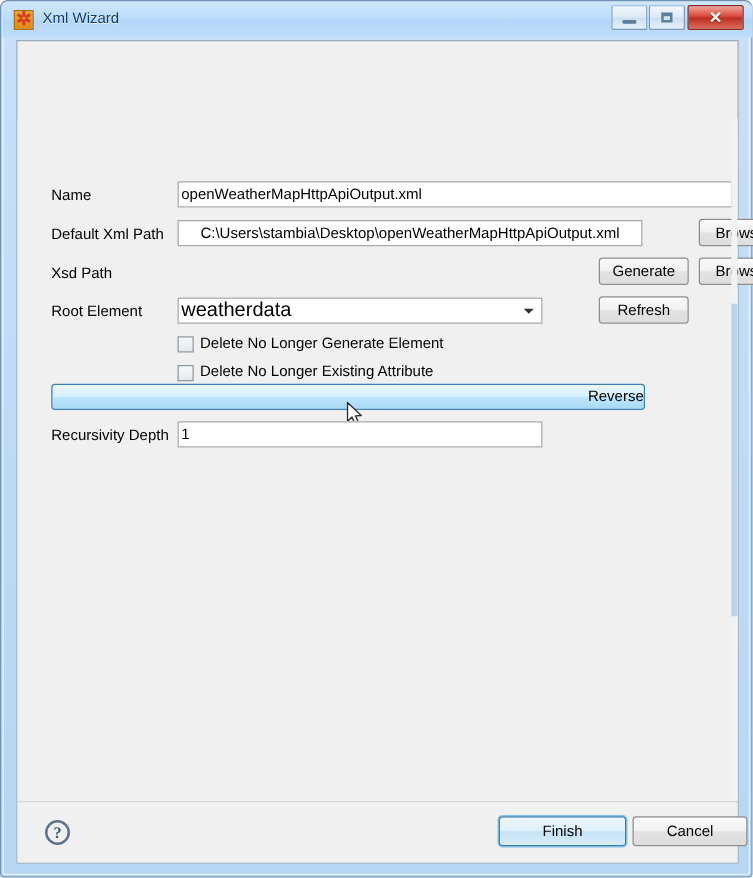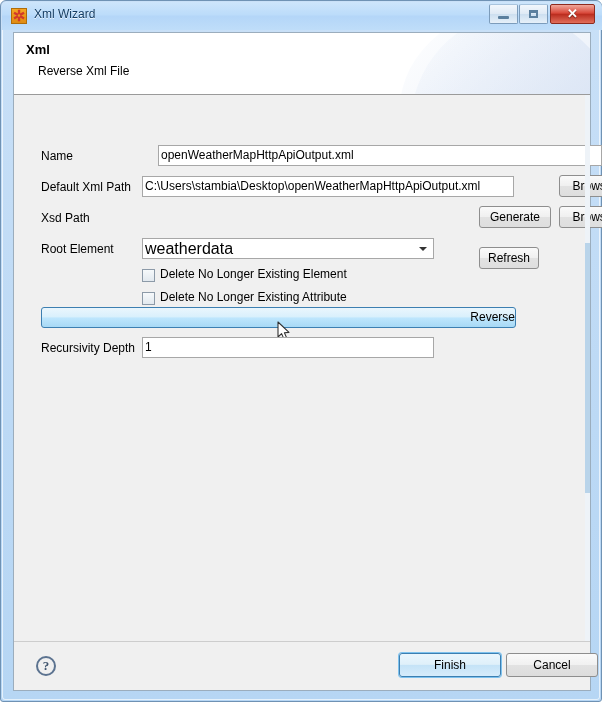--- a/index.html
+++ b/index.html
@@ -383,47 +383,41 @@
     <div class="winbtn" id="btn-max">
       <div class="sq"></div>
     </div>
     <div class="winbtn" id="btn-close">
       <div class="x">✕</div>
     </div>
   </div>
 
   <div id="client">
 
-    <div id="header">
-      <div id="header-swoosh1"></div>
-      <div id="header-swoosh2"></div>
-      <div id="header-title">Xml</div>
-      <div id="header-subtitle">Reverse Xml File</div>
-    </div>
 
     <div id="form-area">
 
       <div class="row-label" style="left:27px; top:54px;">Name</div>
-      <div class="textfield" style="left:128px; top:50px; width:444px;margin-left:16px;" placeholder="">openWeatherMapHttpApiOutput.xml</div>
+      <div class="textfield" style="left:128px; top:50px; width:444px;" placeholder="">openWeatherMapHttpApiOutput.xml</div>
 
       <div class="row-label" style="left:27px; top:85px;">Default Xml Path</div>
-      <div class="textfield" style="left:128px; top:81px; width:372px;" placeholder="">C:\Users\stambia\Desktop\openWeatherMapHttpApiOutput.xml</div>
+      <div class="textfield" style="left:128px; top:81px; width:372px;text-align:center;" placeholder="">C:\Users\stambia\Desktop\openWeatherMapHttpApiOutput.xml</div>
       <div class="btn" style="left:505px; top:80px; width:67px;">Browse</div>
 
       <div class="row-label" style="left:27px; top:116px;">Xsd Path</div>
       <div class="btn" style="left:425px; top:111px; width:72px;">Generate</div>
       <div class="btn" style="left:505px; top:111px; width:67px;">Browse</div>
 
       <div class="row-label" style="left:27px; top:147px;">Root Element</div>
       <div class="combo" style="left:128px; top:143px; width:292px;"><span>weatherdata</span><span class="arrow"></span></div>
-      <div class="btn" style="left:425px; top:152px; width:60px;">Refresh</div>
+      <div class="btn" style="left:425px; top:142px; width:72px;">Refresh</div>
 
       <div class="cbrow" style="left:128px; top:172px;">
         <span class="cbbox"></span>
-        <span class="cblabel">Delete No Longer Existing Element</span>
+        <span class="cblabel">Delete No Longer Generate Element</span>
       </div>
 
       <div class="cbrow" style="left:128px; top:195px;">
         <span class="cbbox"></span>
         <span class="cblabel">Delete No Longer Existing Attribute</span>
       </div>
 
       <div id="reverse-btn" style="top:212px;">Reverse</div>
 
       <svg id="cursor" style="top:226px;" viewBox="0 0 14 21">

